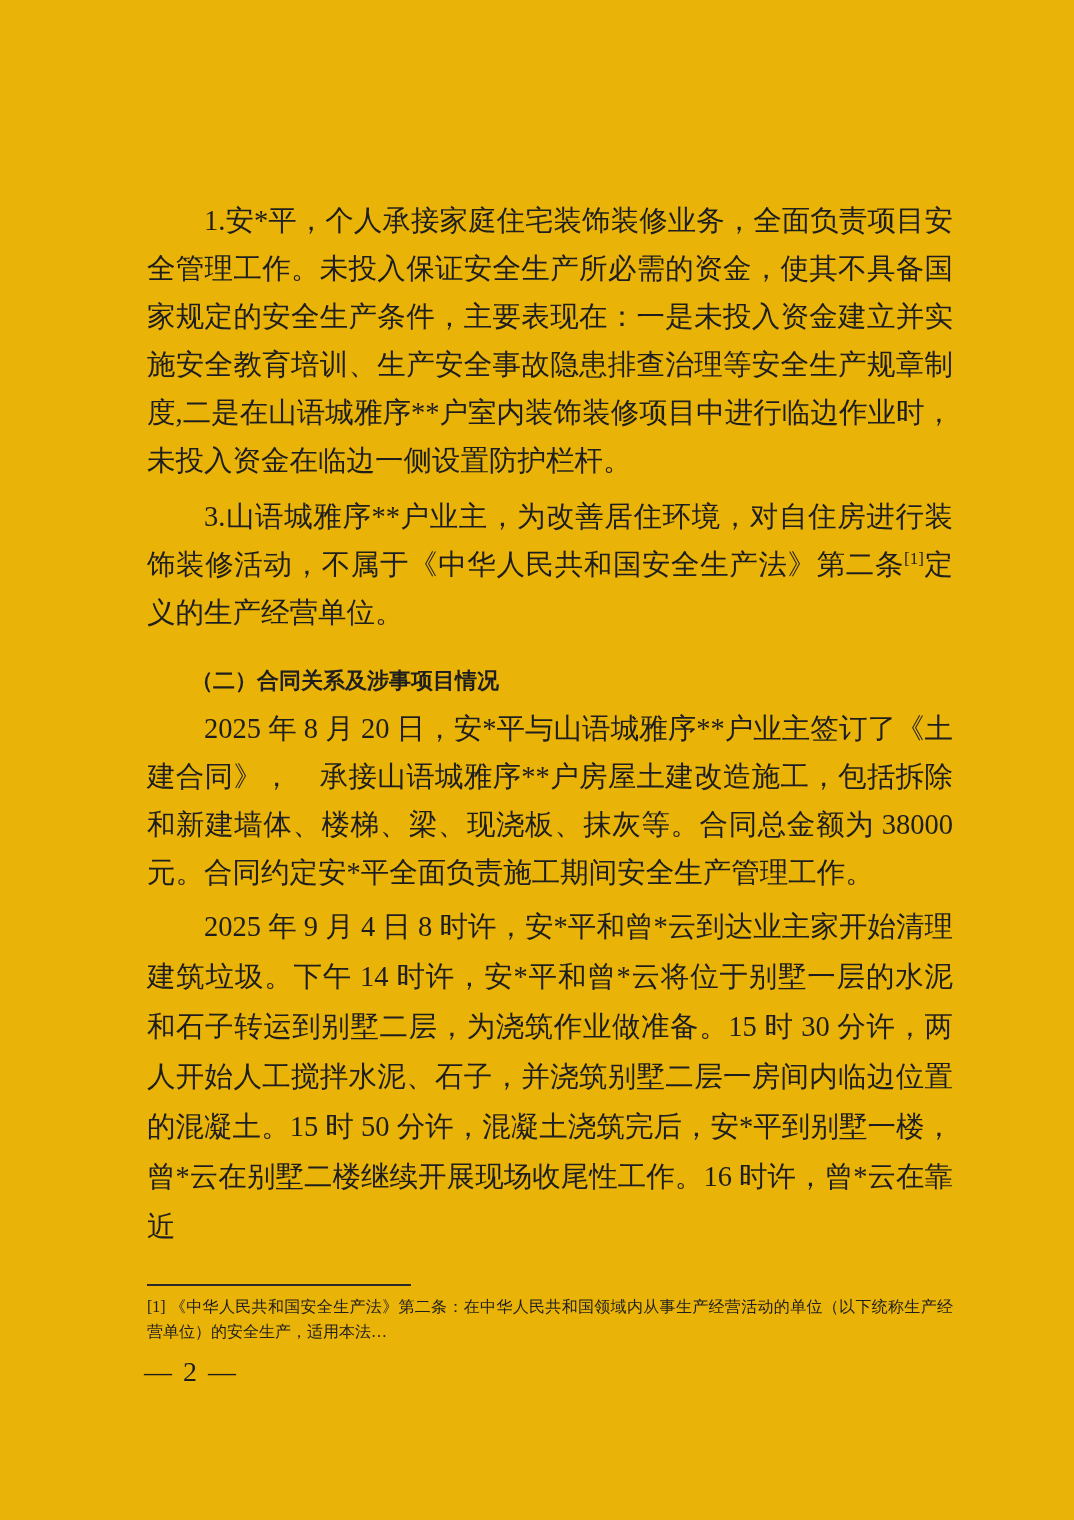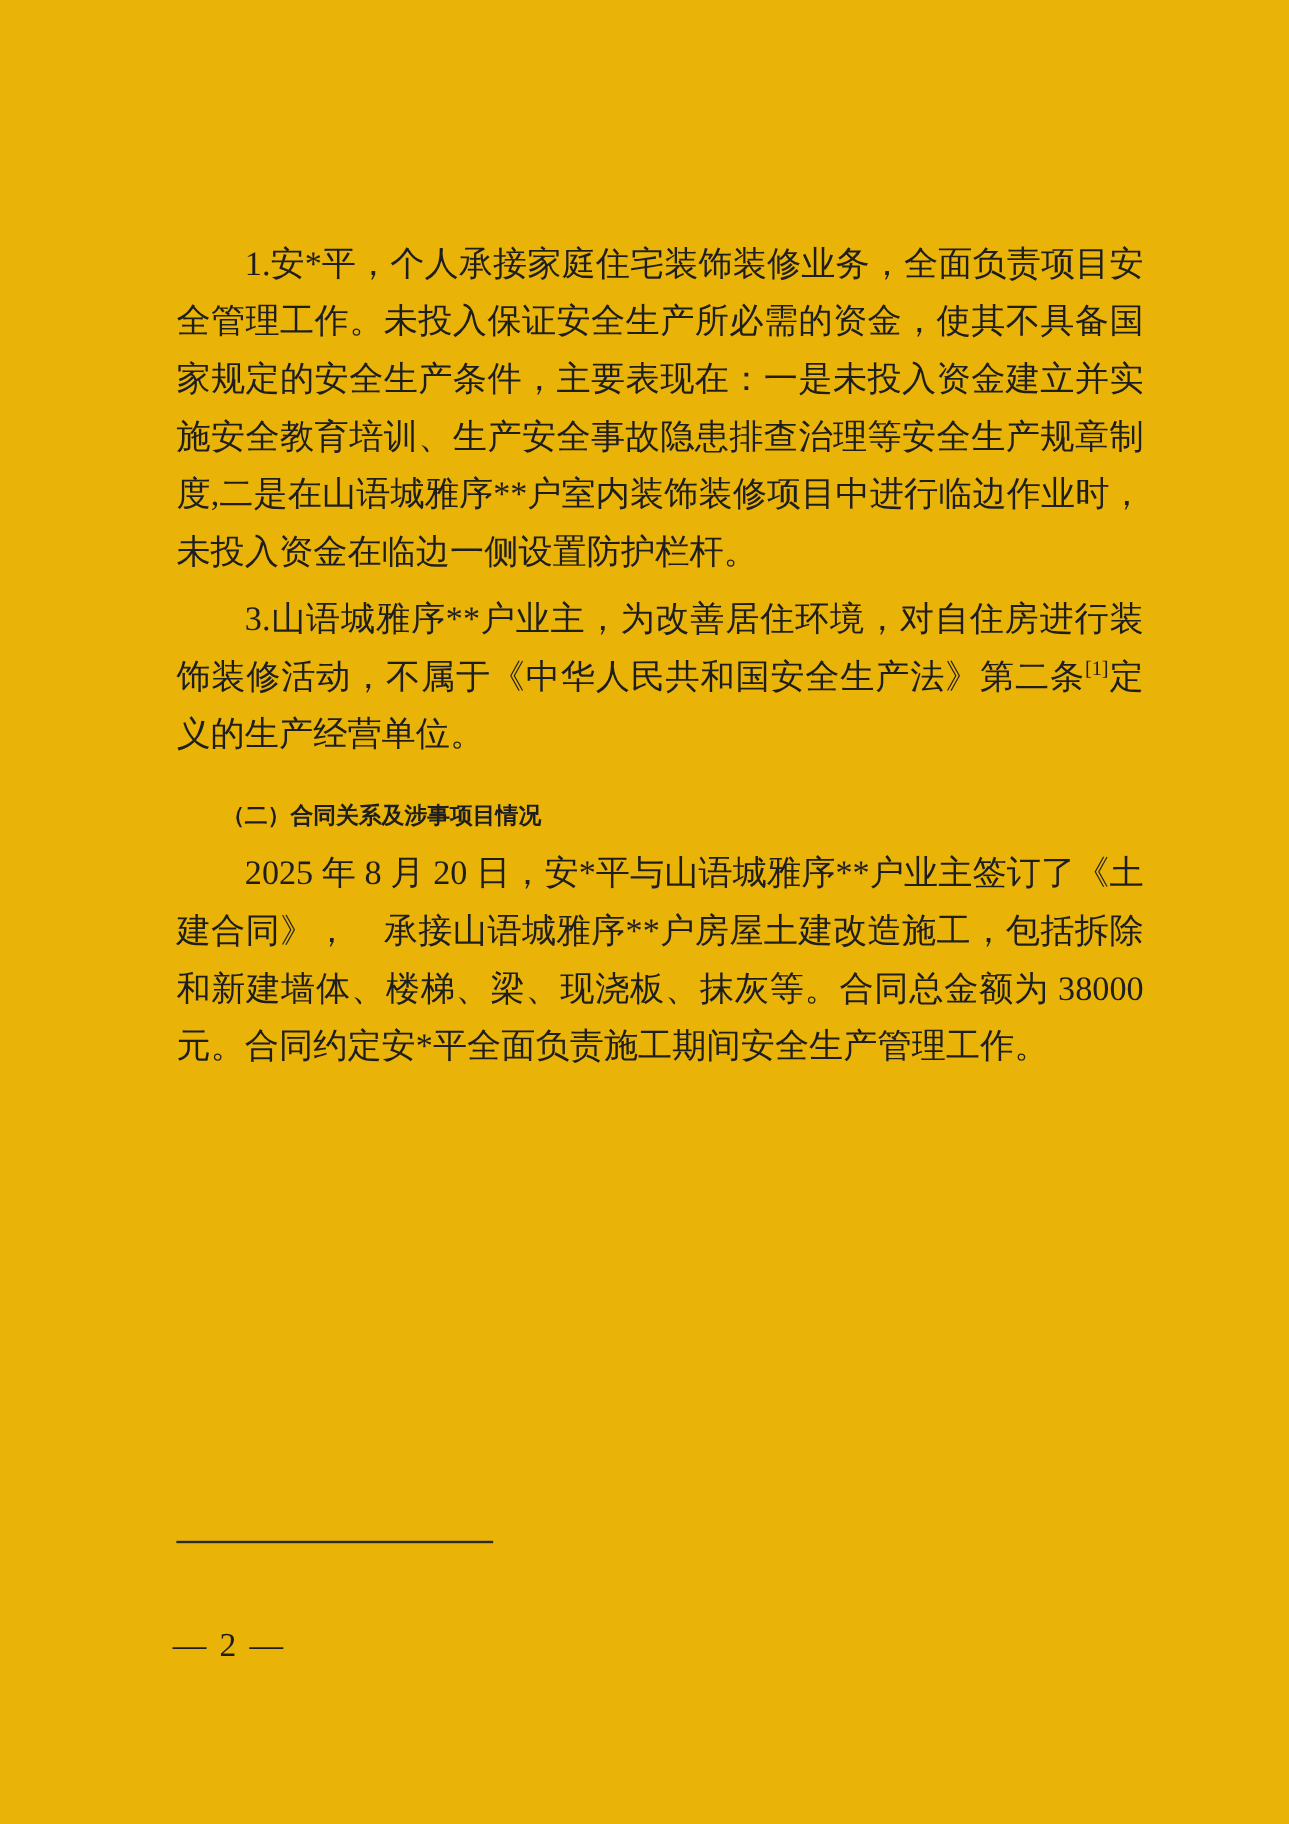--- a/index.html
+++ b/index.html
@@ -33,21 +33,21 @@
     line-height: 48px;
     text-align: justify;
     text-indent: 2em;
     word-break: break-all;
   }
   .para.p2 { margin-top: 8px; }
   .para.p3 { margin-top: 0; }
   .para.p4 { margin-top: 5px; line-height: 50px; }
   .heading {
     margin: 0;
-    font-size: 19px;
+    font-size: 22px;
     font-weight: 700;
     line-height: 48px;
     text-indent: 2em;
   }
   .heading.h2 { margin-top: 20px; }
   .heading.h3 { margin-top: 8px; }
   .fn-ref {
     font-size: 17px;
     vertical-align: super;
     line-height: 0;
@@ -89,22 +89,24 @@
 
     <p class="para p1">1.安*平，个人承接家庭住宅装饰装修业务，全面负责项目安全管理工作。未投入保证安全生产所必需的资金，使其不具备国家规定的安全生产条件，主要表现在：一是未投入资金建立并实施安全教育培训、生产安全事故隐患排查治理等安全生产规章制度,二是在山语城雅序**户室内装饰装修项目中进行临边作业时，未投入资金在临边一侧设置防护栏杆。</p>
 
     <p class="para p2"><span>3.山语城雅序**户业主，为改善居住环境，对自住房进行装饰装修活动，不属于《中华人民共和国安全生产法》第二条</span><sup class="fn-ref">[1]</sup><span>定义的生产经营单位。</span></p>
 
     <h2 class="heading h2">（二）合同关系及涉事项目情况</h2>
 
     <p class="para p3">2025 年 8 月 20 日，安*平与山语城雅序**户业主签订了《土建合同》，　承接山语城雅序**户房屋土建改造施工，包括拆除和新建墙体、楼梯、梁、现浇板、抹灰等。合同总金额为 38000 元。合同约定安*平全面负责施工期间安全生产管理工作。</p>
 
 
+    <p class="para p4">2025 年 9 月 4 日 8 时许，安*平和曾*云到达业主家开始清理建筑垃圾。下午 14 时许，安*平和曾*云将位于别墅一层的水泥和石子转运到别墅二层，为浇筑作业做准备。15 时 30 分许，两人开始人工搅拌水泥、石子，并浇筑别墅二层一房间内临边位置的混凝土。15 时 50 分许，混凝土浇筑完后，安*平到别墅一楼，曾*云在别墅二楼继续开展现场收尾性工作。16 时许，曾*云在靠近</p>
 
   </main>
 
   <footer class="footnote-area">
     <div class="fn-sep"></div>
+    <p class="footnote"><span>[1]</span>&nbsp;<span>《中华人民共和国安全生产法》第二条：在中华人民共和国领域内从事生产经营活动的单位（以下统称生产经营单位）的安全生产，适用本法…</span></p>
   </footer>
 
   <div class="page-number">— 2 —</div>
 
 </div>
 
 </body></html>

